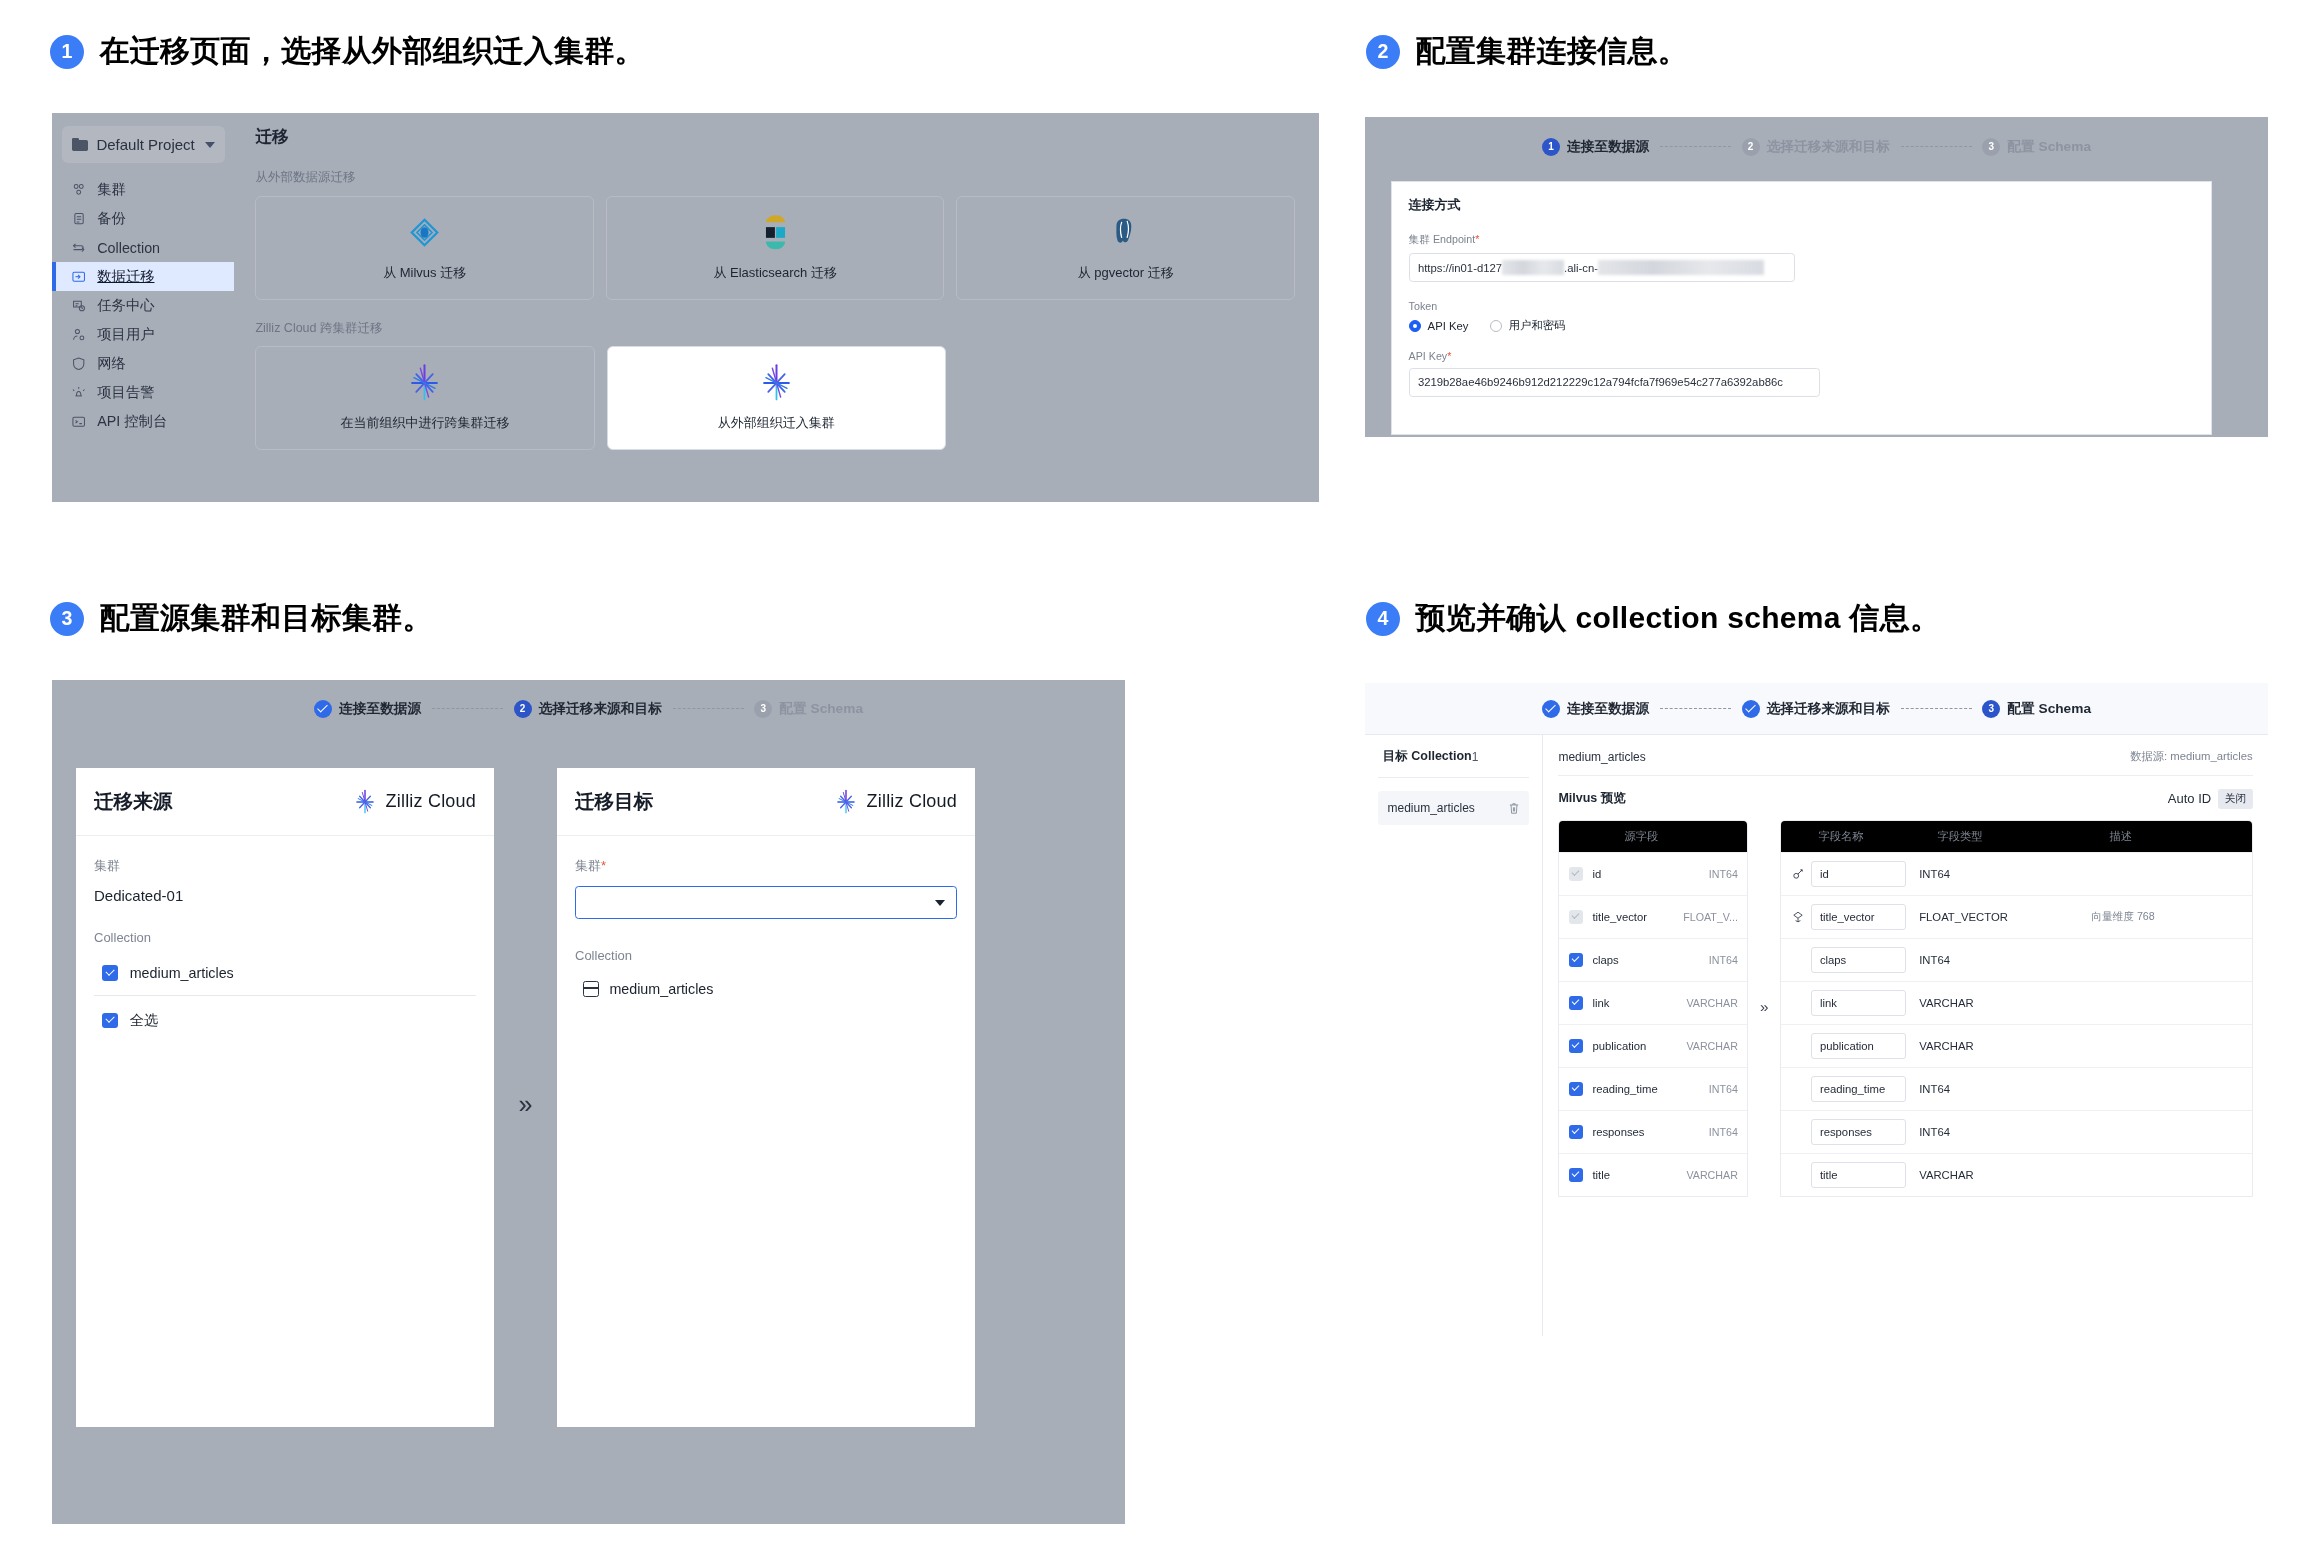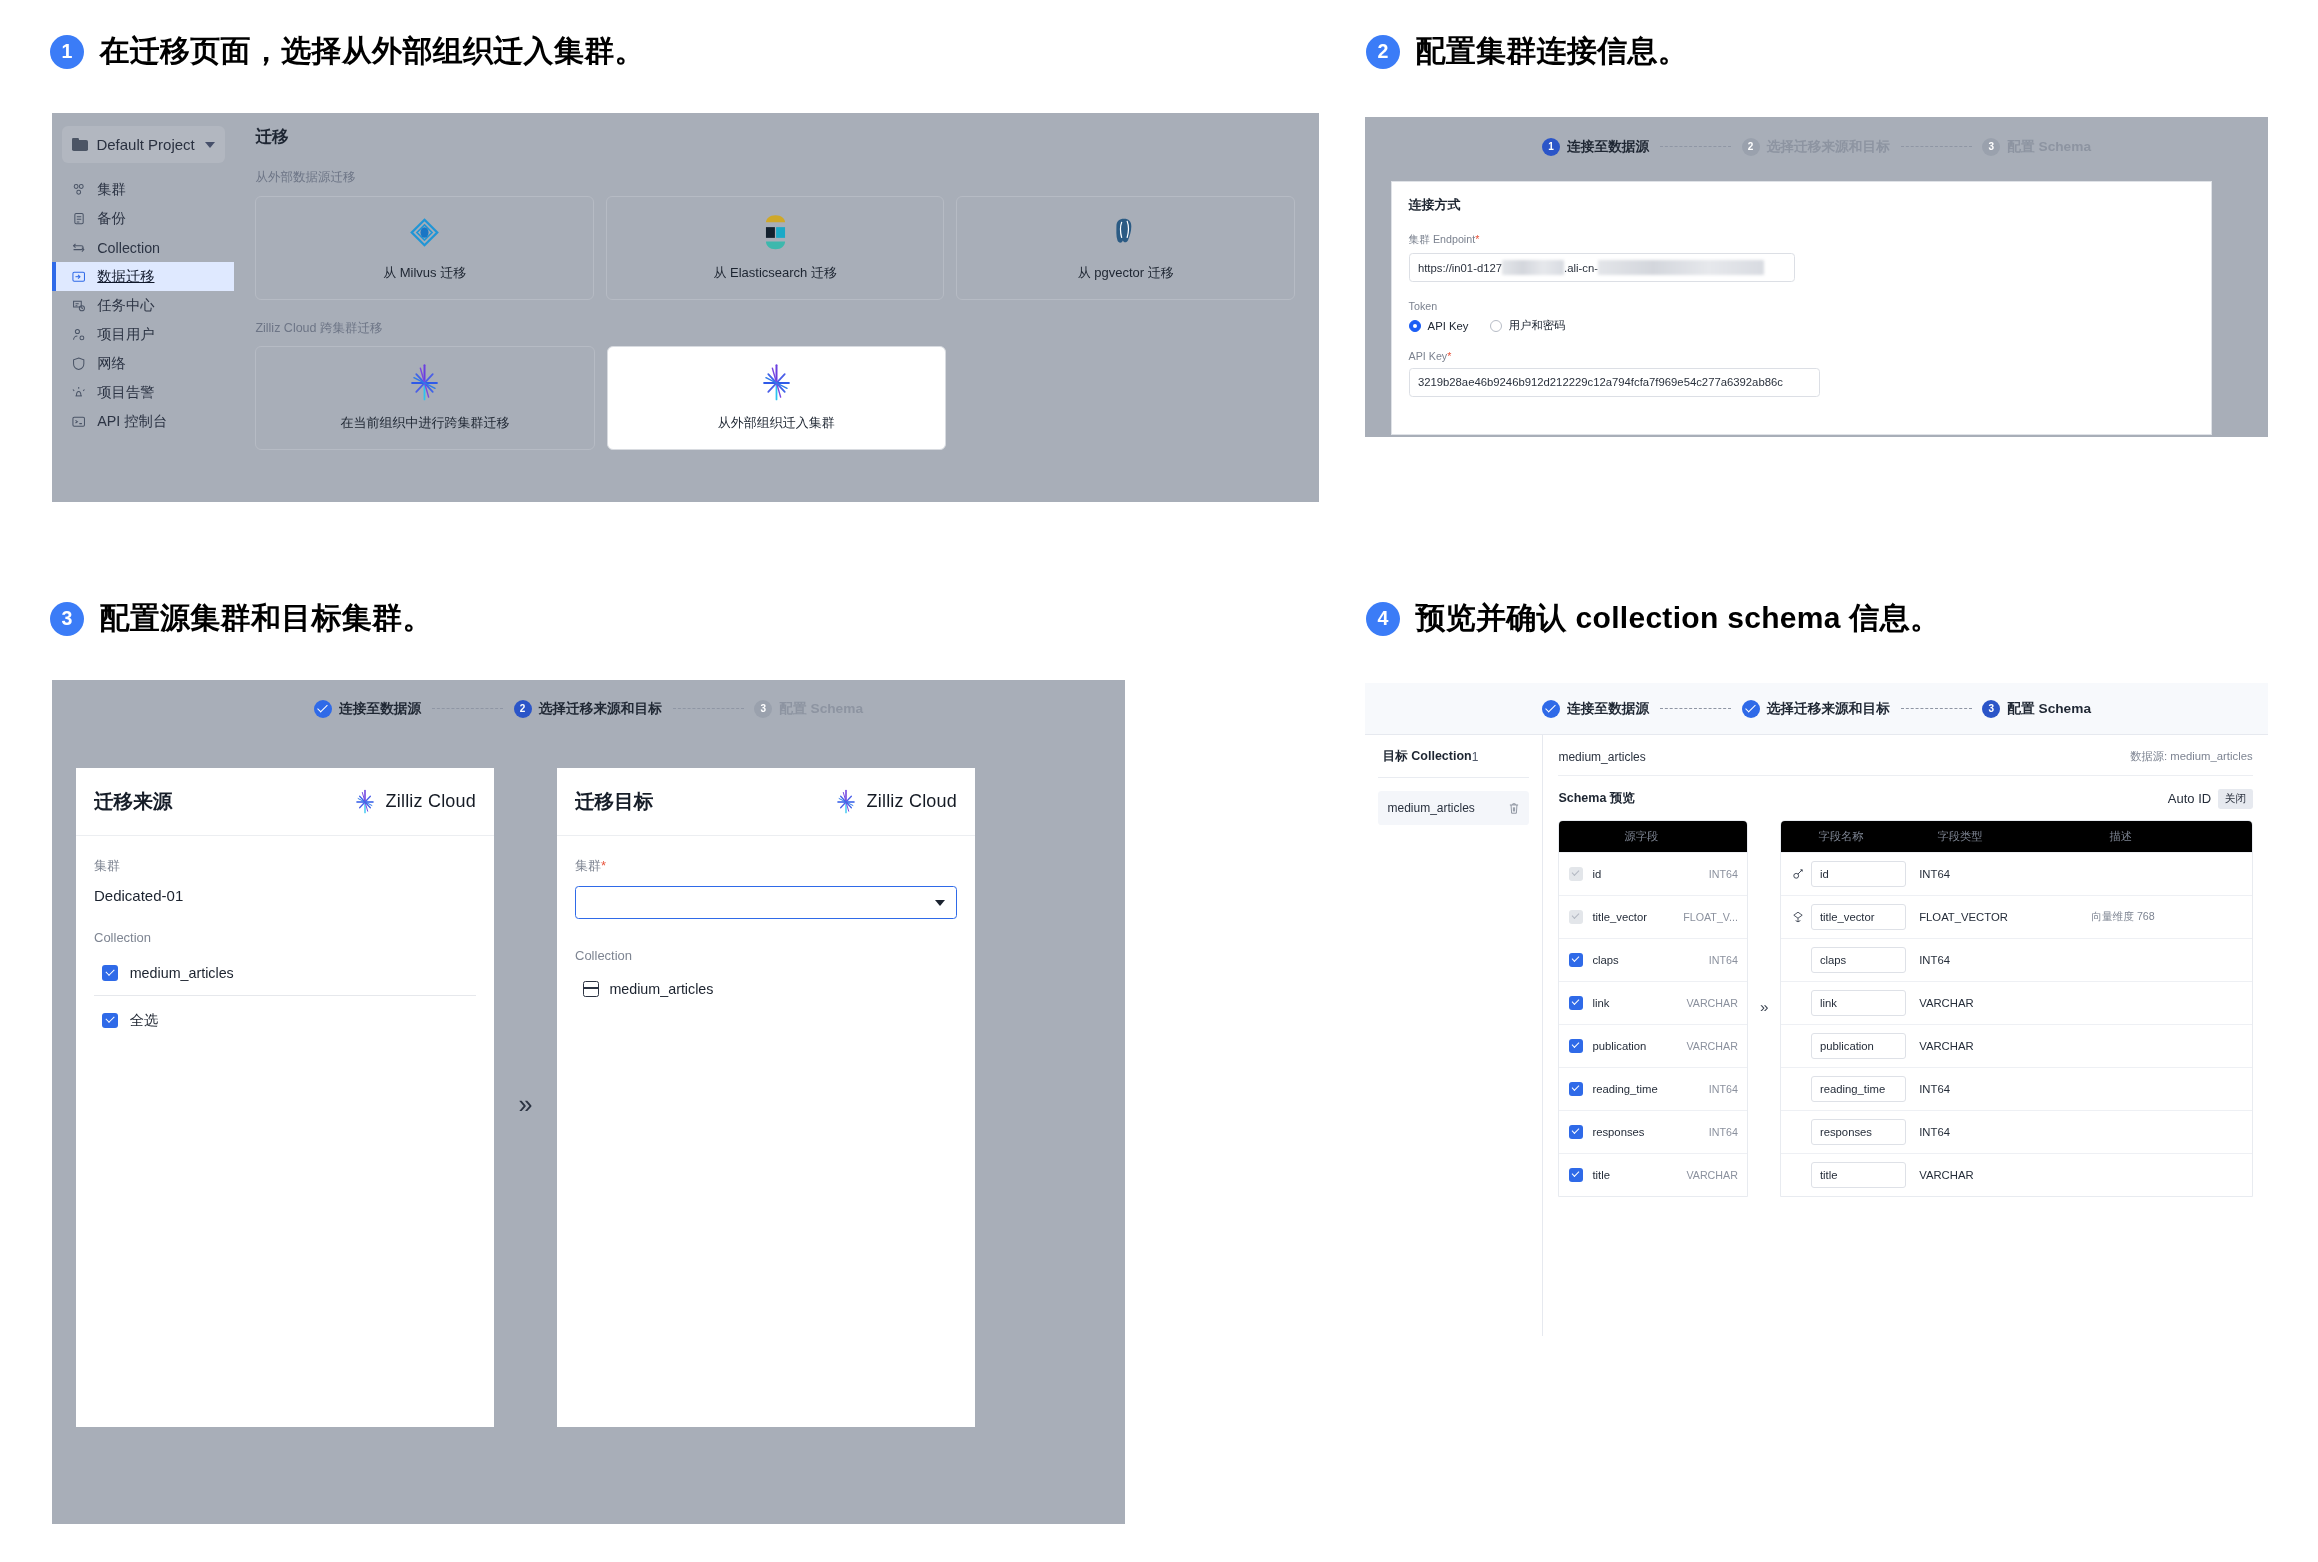--- a/index.html
+++ b/index.html
@@ -551,21 +551,21 @@
           </span>
         </div>
       </div>
 
       <div class="p4-right">
         <div class="p4-r-head">
           <span class="nm">medium_articles</span>
           <span class="ds">数据源: medium_articles</span>
         </div>
         <div class="p4-r-sub">
-          <span class="sp">Schema 预览</span>
+          <span class="sp">Milvus 预览</span>
           <span class="autoid">
             <span class="al">Auto ID</span>
             <span class="ab">关闭</span>
           </span>
         </div>
 
         <div class="tbl-wrap">
 
           <div class="tbl tbl-left">
             <div class="thead">

